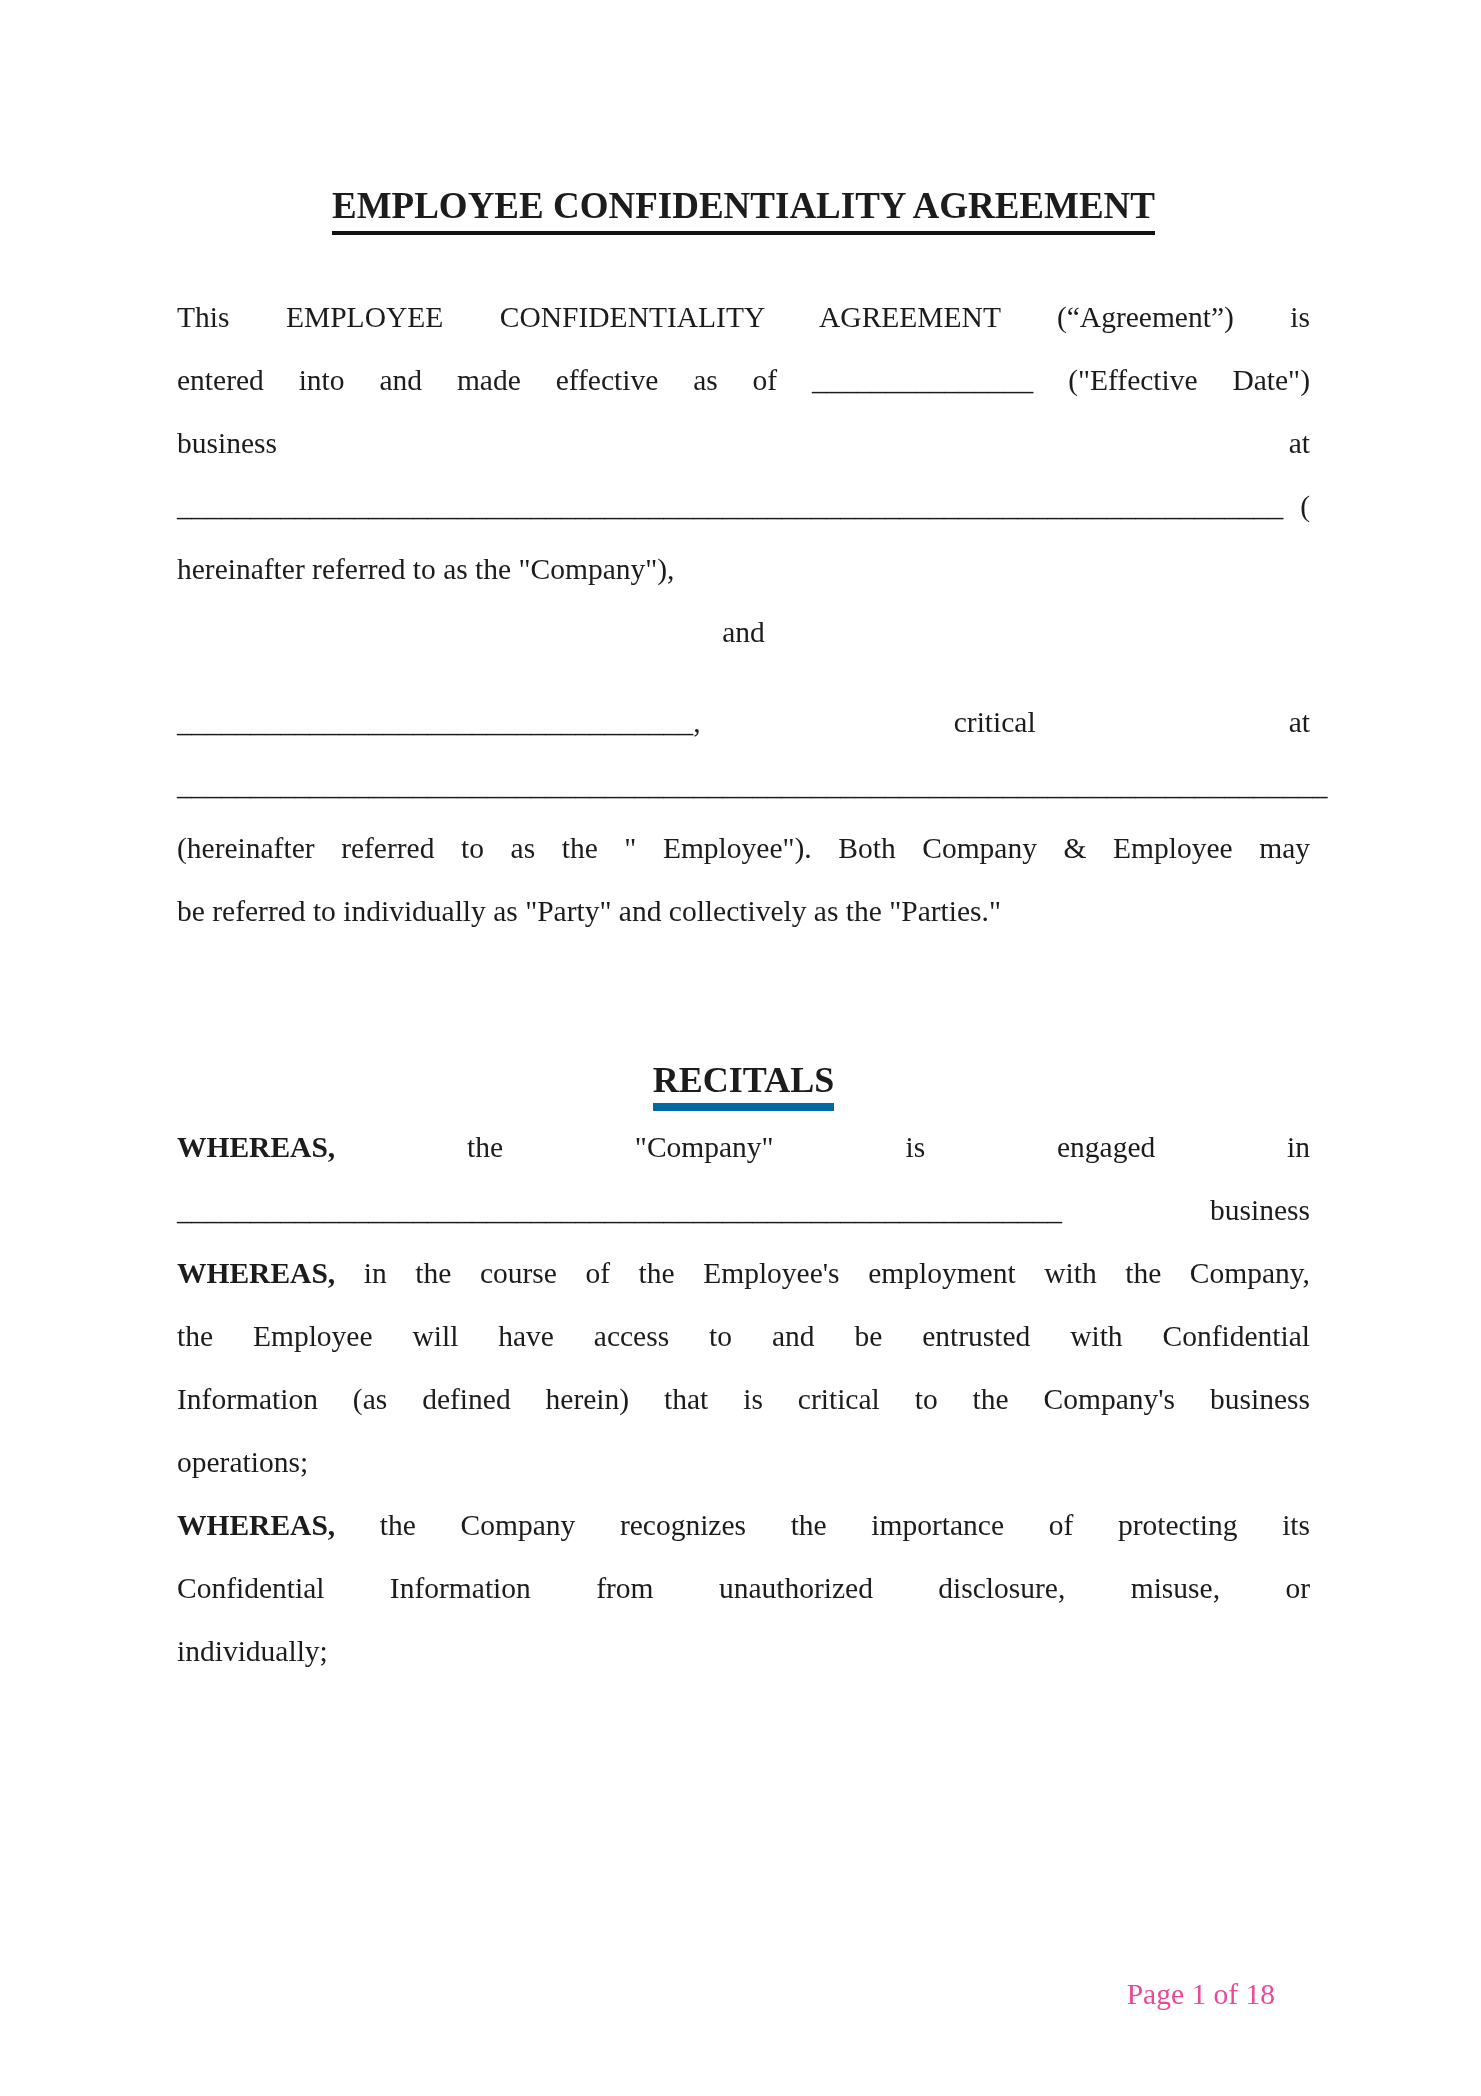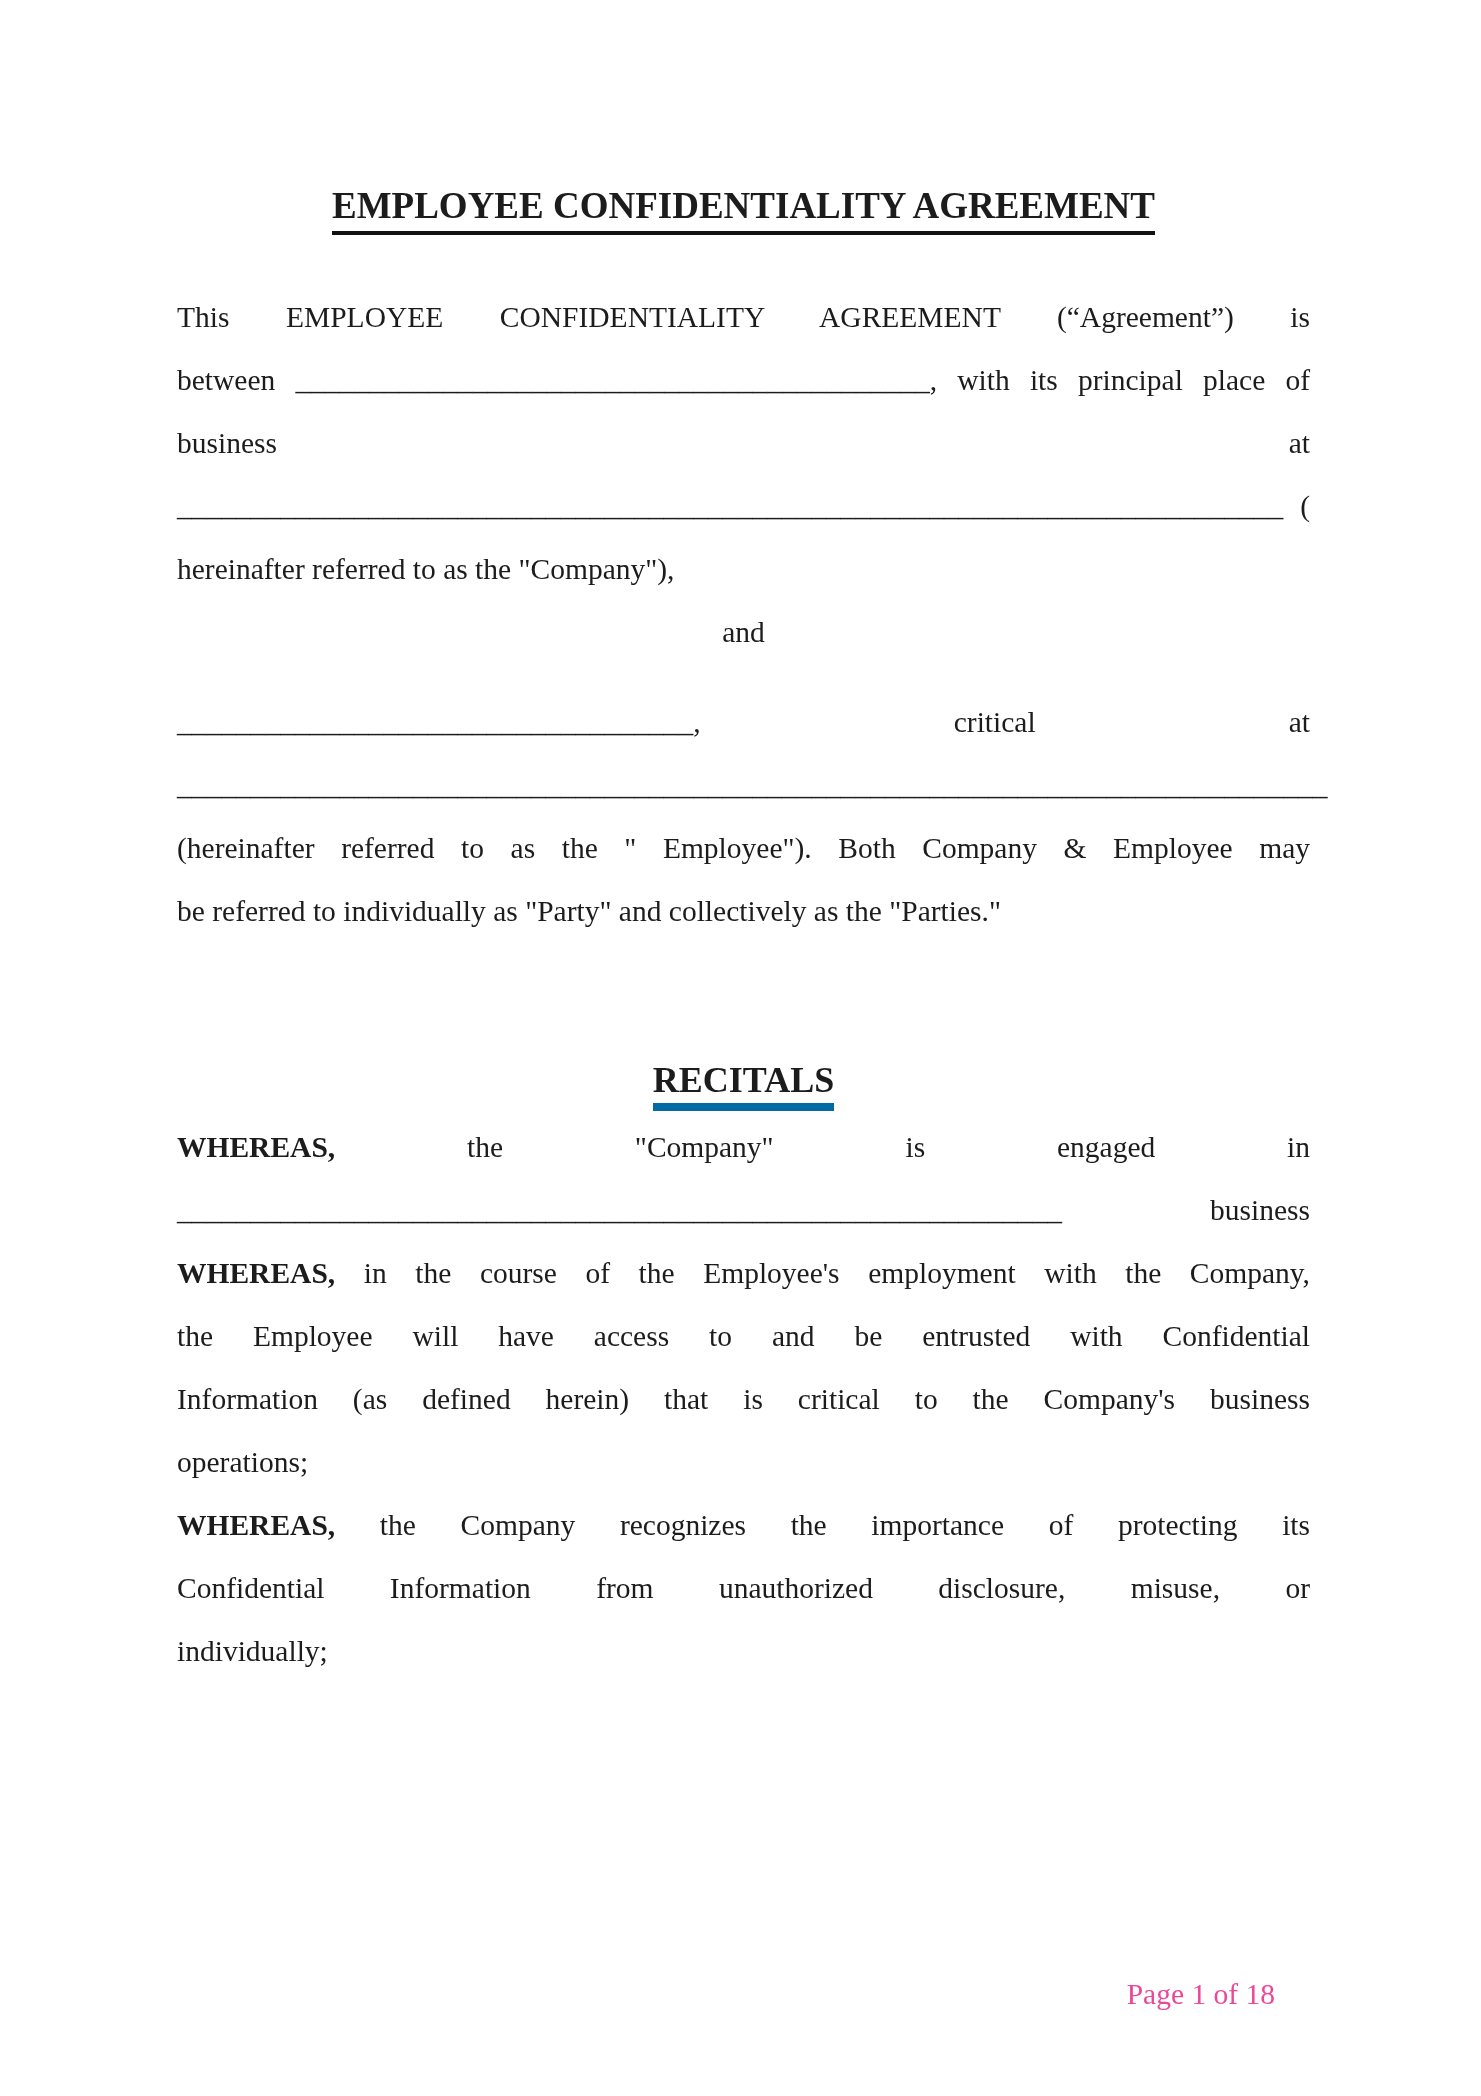--- a/index.html
+++ b/index.html
@@ -66,21 +66,21 @@
 </head>
 <body>
 
 <div class="page">
   <div class="content">
 
     <h1 class="doc-title"><span class="uline">EMPLOYEE CONFIDENTIALITY AGREEMENT</span></h1>
 
     <div class="intro">
       <p class="ln">This EMPLOYEE CONFIDENTIALITY AGREEMENT (“Agreement”) is</p>
-      <p class="ln">between ___________________________________________, with its principal place of</p>
+      <p class="ln">entered into and made effective as of _______________ ("Effective Date")</p>
       <p class="ln">business at</p>
       <p class="ln">___________________________________________________________________________ (</p>
       <p class="ln l">hereinafter referred to as the "Company"),</p>
       <p class="ln c and-gap">and</p>
       <p class="ln">___________________________________, critical at</p>
       <p class="ln l">______________________________________________________________________________</p>
       <p class="ln">(hereinafter referred to as the " Employee"). Both Company &amp; Employee may</p>
       <p class="ln l">be referred to individually as "Party" and collectively as the "Parties."</p>
     </div>
 

